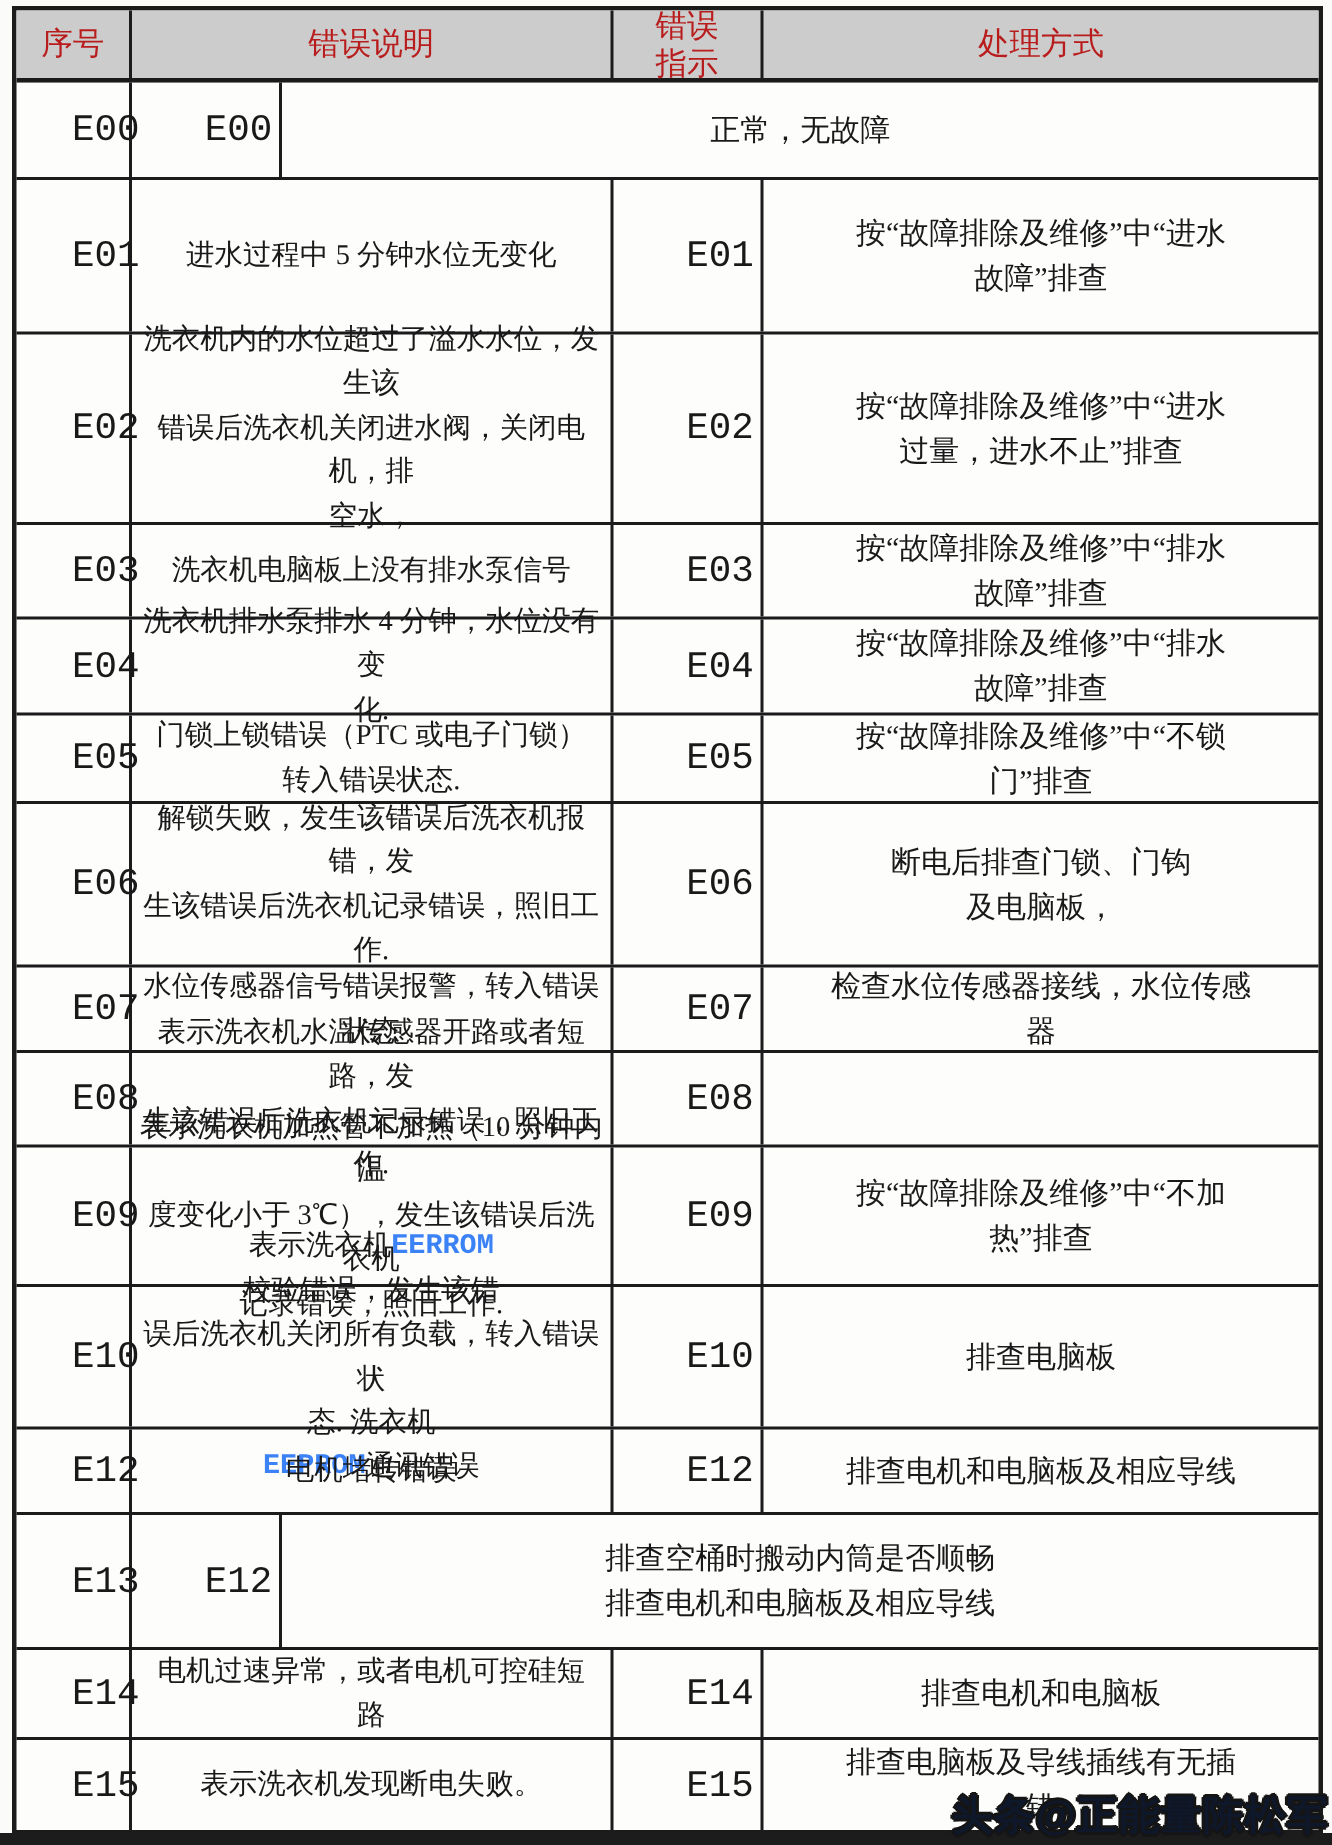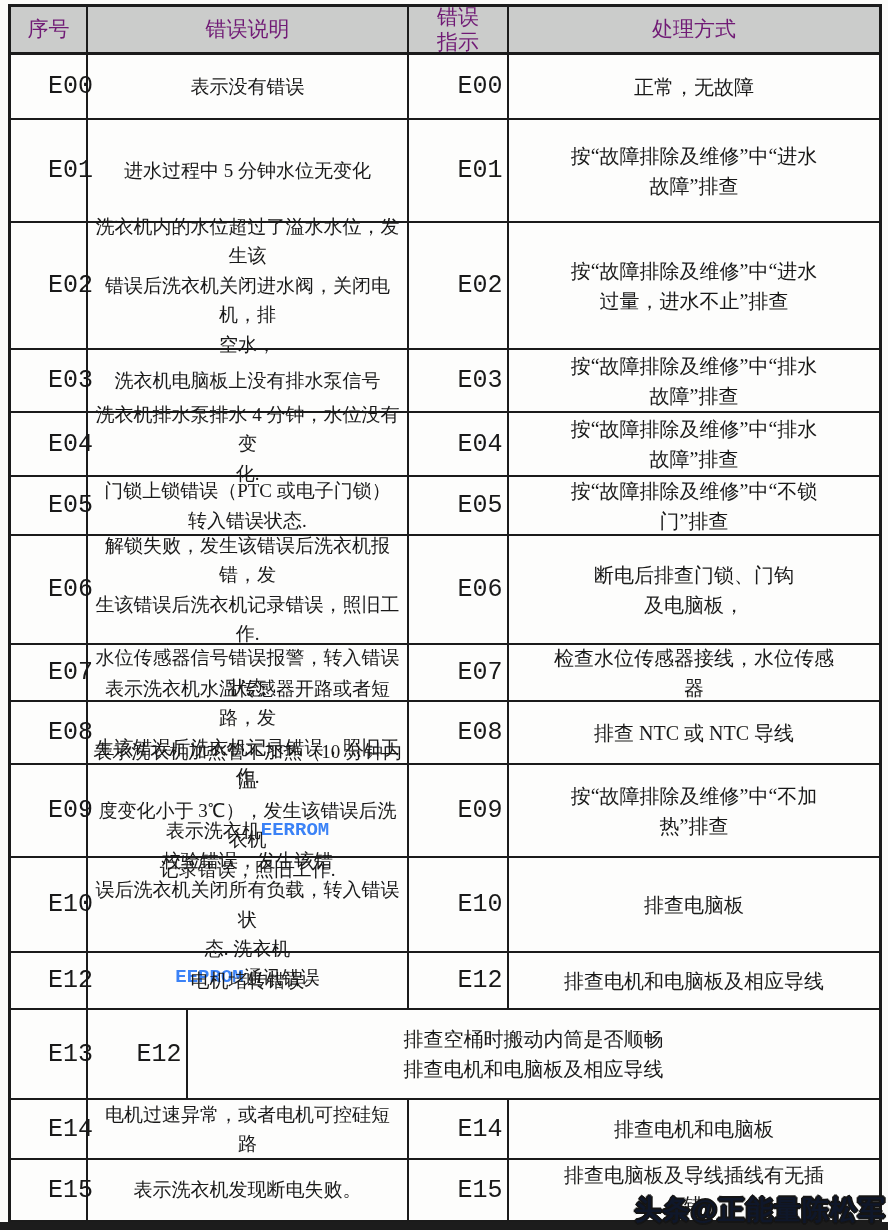--- a/index.html
+++ b/index.html
@@ -25,21 +25,21 @@
     white-space:pre-line;padding:2px 4px;
   }
   .c1{width:77px;}
   .c2{width:321px;}
   .c3{width:100px;}
   .c4{flex:1;border-right:none;}
   .code{font-family:"Liberation Mono", monospace;font-size:25px;letter-spacing:0;padding-left:48px;}
   .desc{font-size:19px;line-height:1.55;display:flex;flex-wrap:wrap;align-content:center;}
   .desc span{white-space:pre-line;}
   .fix{font-size:20px;line-height:1.5;}
-  .hcell{font-size:21px;line-height:1.15;color:#701a75;}
+  .hcell{font-size:21px;line-height:1.15;color:#b91c1c;}
   .red{color:#3b82f6;font-family:"Liberation Mono", monospace;font-weight:bold;}
   .watermark{
     position:absolute;right:2px;bottom:2px;z-index:6;
     font-family:"Liberation Sans", sans-serif;
     font-size:27px;font-weight:bold;letter-spacing:1px;
     color:#0f172a;
     text-shadow:-2px 0 #151515,2px 0 #151515,0 -2px #151515,0 2px #151515,
                 -1px -1px #151515,1px 1px #151515,-1px 1px #151515,1px -1px #151515;
   }
   .bottom-band{
@@ -54,21 +54,20 @@
   <div class="hrow">
     <div class="cell c1 hcell">序号</div>
     <div class="cell c2 hcell">错误说明</div>
     <div class="cell c3 hcell">错误
 指示</div>
     <div class="cell c4 hcell">处理方式</div>
   </div>
   <div>
       <div class="row" style="height: 65px;">
         <div class="cell c1 code">E00</div>
-        <div class="cell c2 desc"><span>表示没有错误</span></div>
         <div class="cell c3 code">E00</div>
         <div class="cell c4 fix">正常，无故障</div>
       </div>
       <div class="row" style="height: 103px;">
         <div class="cell c1 code">E01</div>
         <div class="cell c2 desc"><span>进水过程中 5 分钟水位无变化</span></div>
         <div class="cell c3 code">E01</div>
         <div class="cell c4 fix">按“故障排除及维修”中“进水
 故障”排查</div>
       </div>
@@ -117,21 +116,20 @@
         <div class="cell c2 desc"><span>水位传感器信号错误报警，转入错误状态</span></div>
         <div class="cell c3 code">E07</div>
         <div class="cell c4 fix">检查水位传感器接线，水位传感
 器</div>
       </div>
       <div class="row" style="height: 63px;">
         <div class="cell c1 code">E08</div>
         <div class="cell c2 desc"><span>表示洗衣机水温传感器开路或者短路，发
 生该错误后洗衣机记录错误，照旧工作.</span></div>
         <div class="cell c3 code">E08</div>
-        <div class="cell c4 fix">排查 NTC 或 NTC 导线</div>
       </div>
       <div class="row" style="height: 93px;">
         <div class="cell c1 code">E09</div>
         <div class="cell c2 desc"><span>表示洗衣机加热管不加热（10 分钟内温
 度变化小于 3℃），发生该错误后洗衣机
 记录错误，照旧工作.</span></div>
         <div class="cell c3 code">E09</div>
         <div class="cell c4 fix">按“故障排除及维修”中“不加
 热”排查</div>
       </div>

